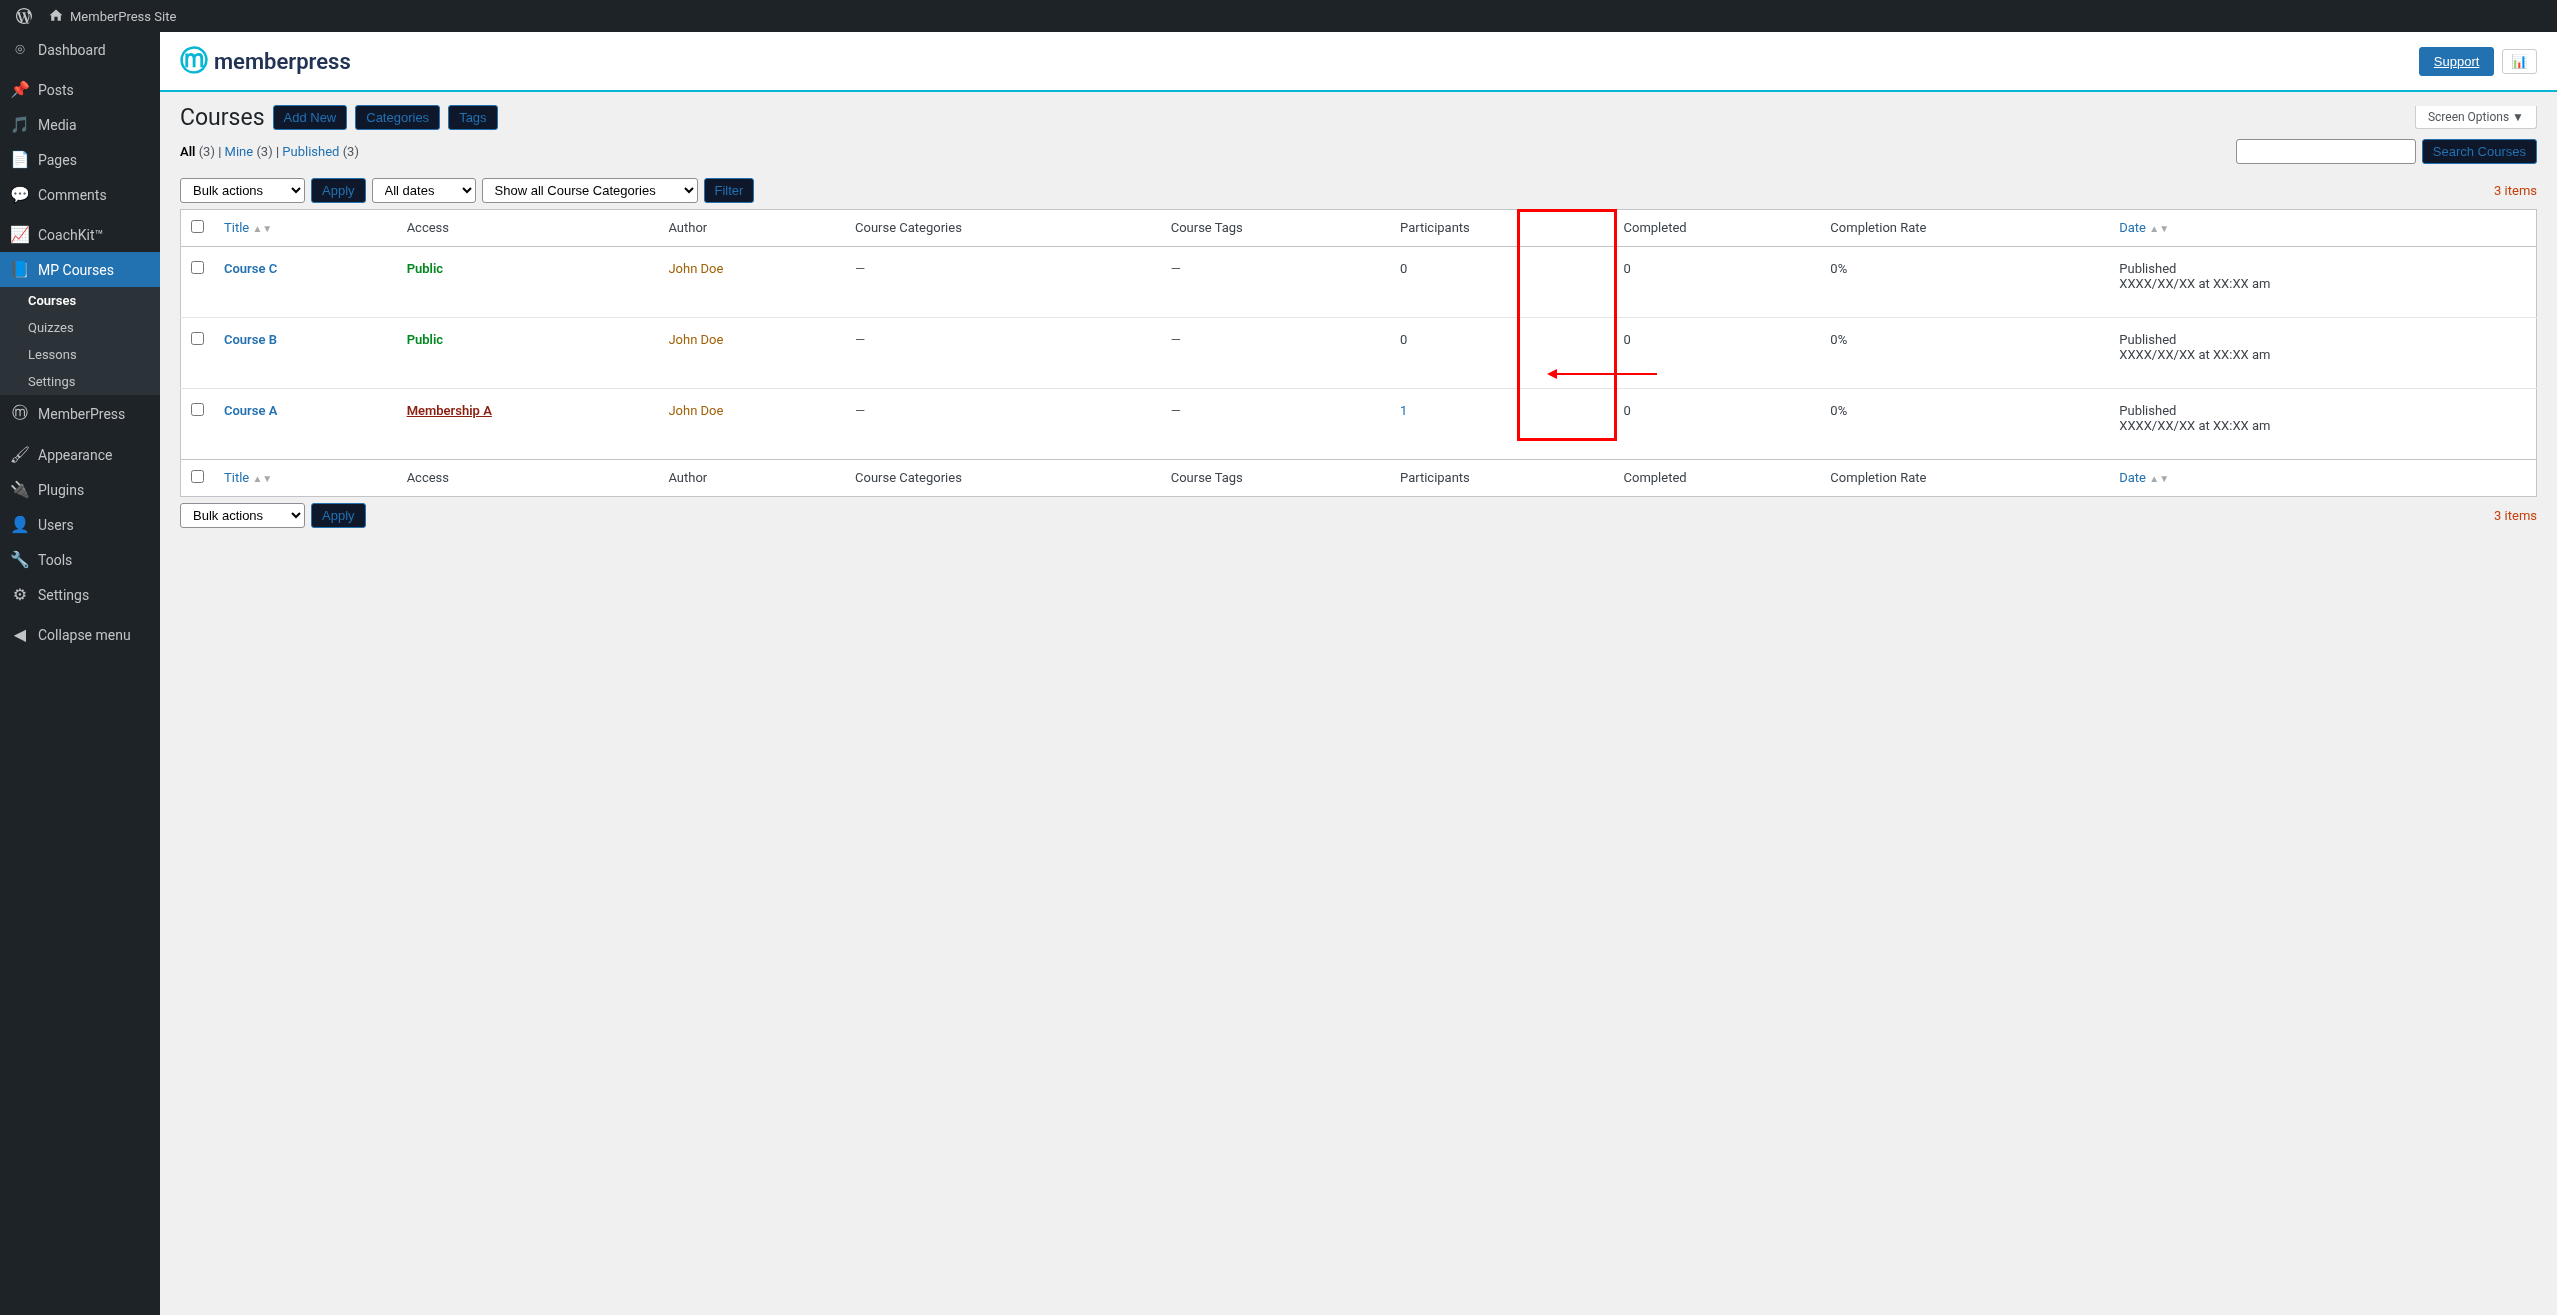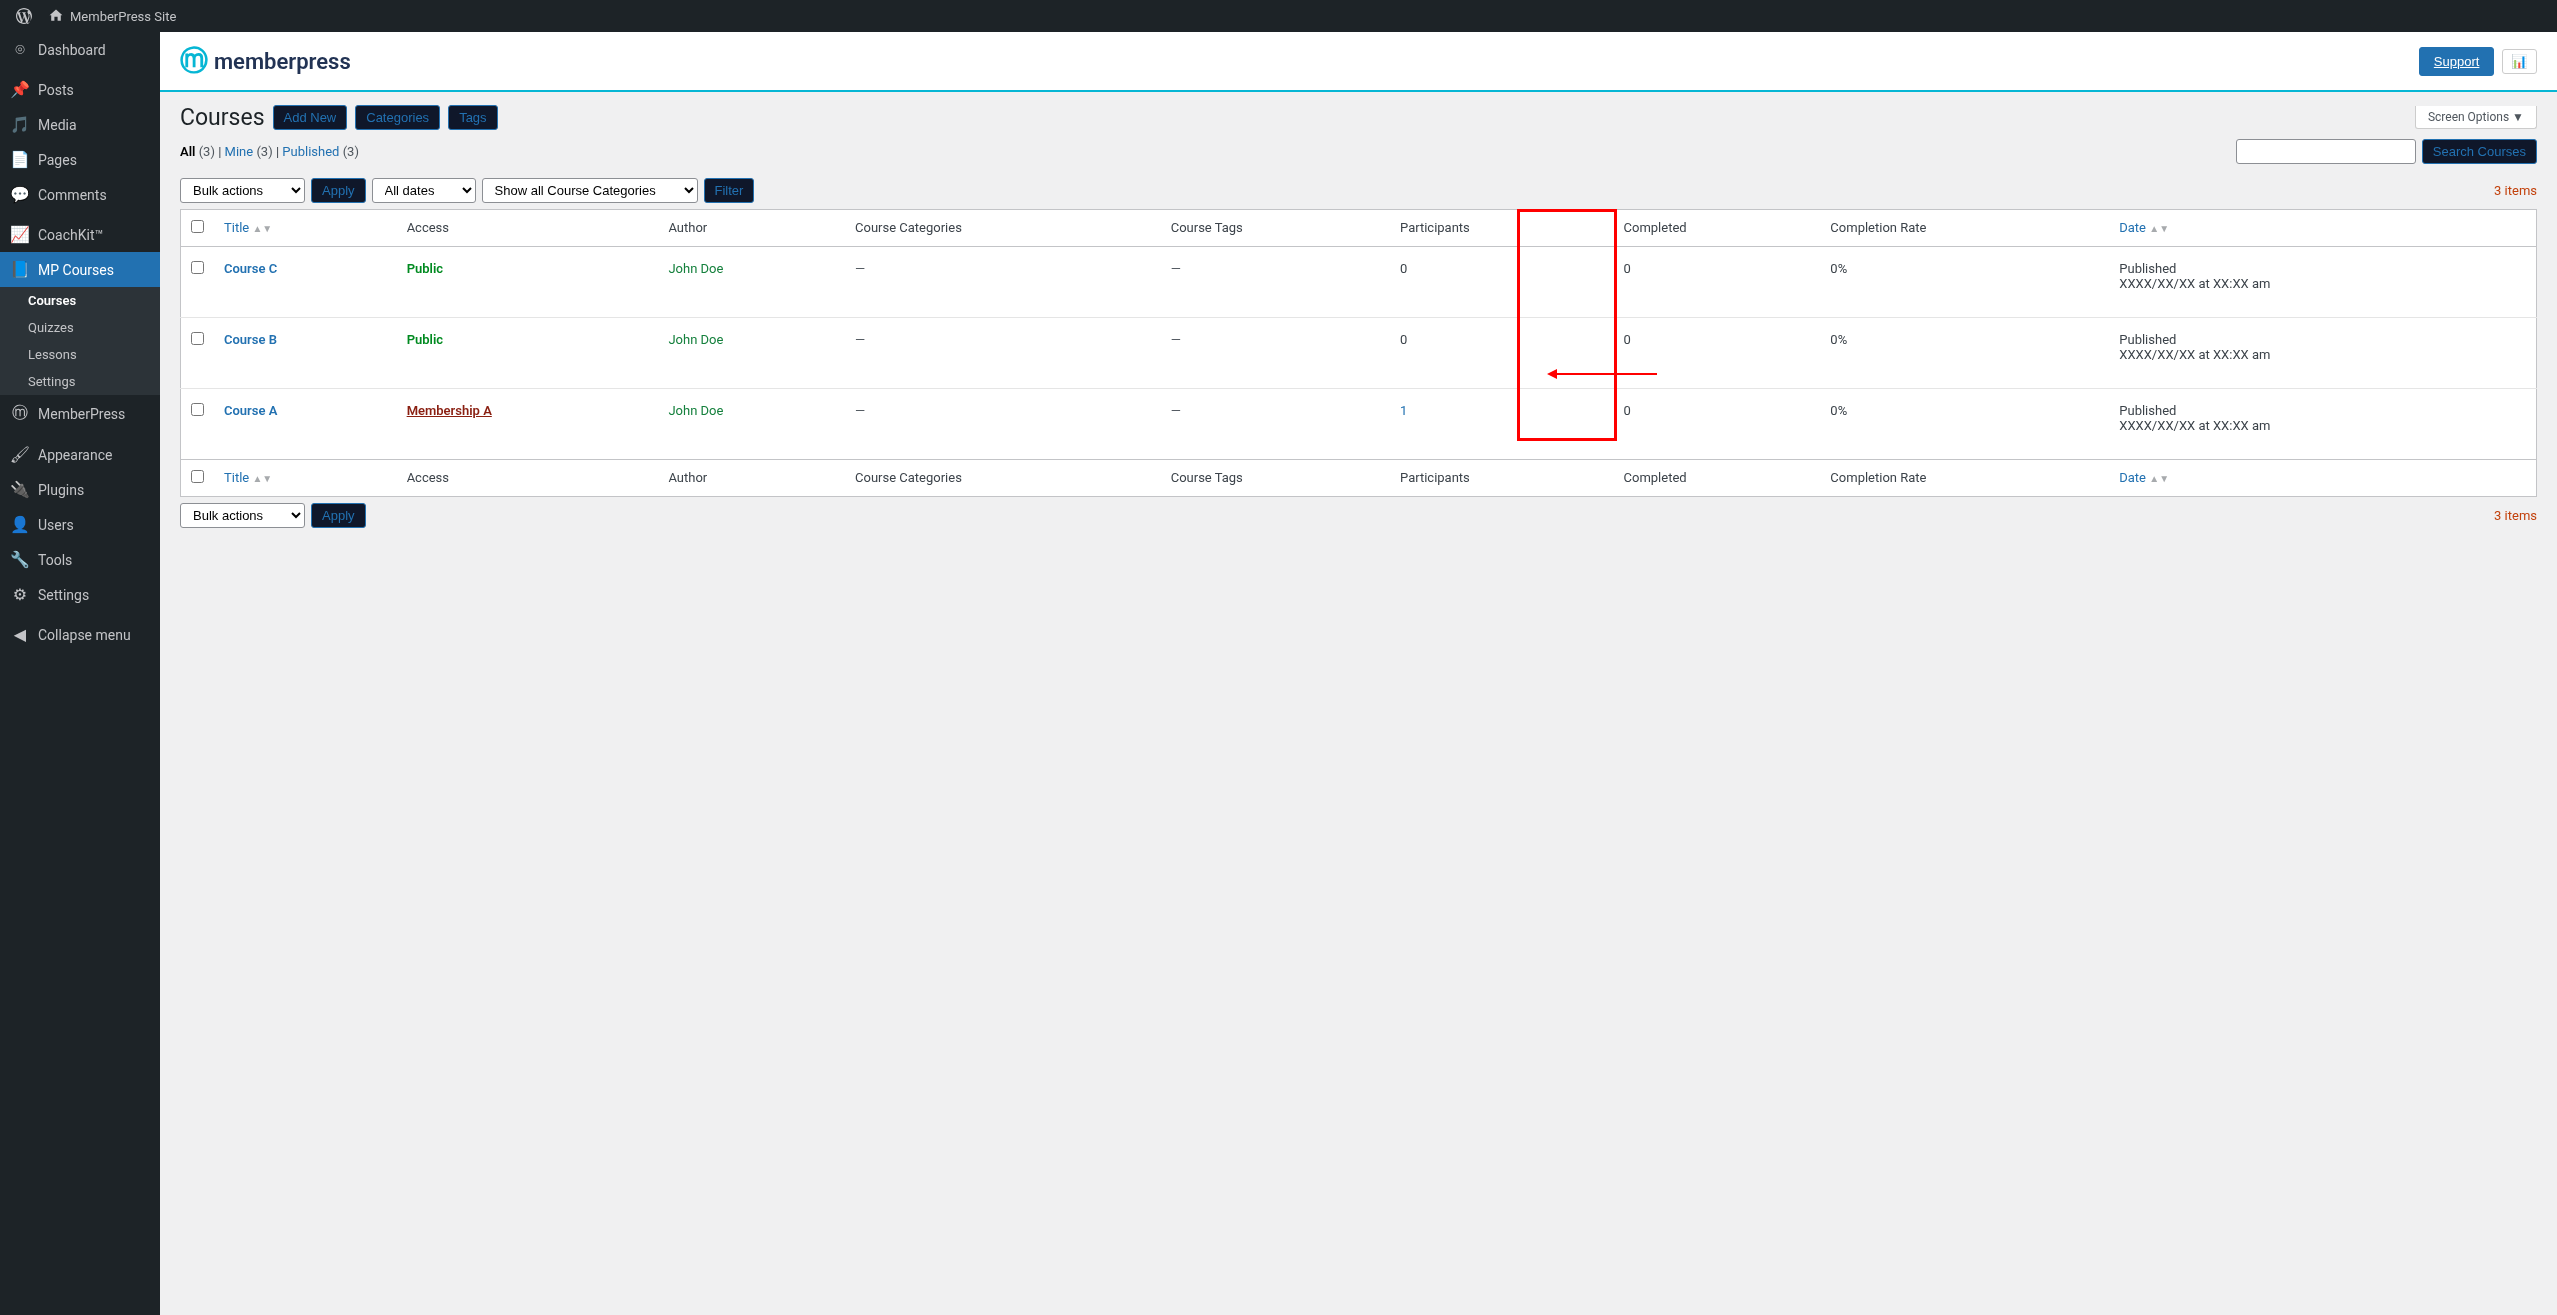--- a/index.html
+++ b/index.html
@@ -54,21 +54,21 @@
 table.list { width: 100%; border-collapse: collapse; background: #fff; border: 1px solid #c3c4c7; }
 table.list th, table.list td { text-align: left; padding: 10px; font-size: 13px; vertical-align: top; }
 table.list thead th, table.list tfoot th { font-weight: 400; color: #2271b1; border-bottom: 1px solid #c3c4c7; }
 table.list thead th.plain, table.list tfoot th.plain { color: #3c434a; }
 table.list tfoot th { border-top: 1px solid #c3c4c7; border-bottom: none; }
 table.list tbody tr { border-bottom: 1px solid #e5e5e5; }
 table.list tbody tr:last-child { border-bottom: none; padding-left: 12px; }
 table.list tbody td { padding-top: 14px; padding-bottom: 26px; }
 .check-col { width: 30px; text-align: center; }
 .title-link { color: #2271b1; font-weight: 600; }
-.author-link { color: #15803d; }
+.author-link { color: #a16207; }
 .access-public { color: #008a20; font-weight: 600; }
 .access-membership { color: #8a1f11; font-weight: 600; text-decoration: underline; }
 .dash { color: #50575e; }
 .sort-icon { font-size: 10px; color: #a7aaad; }
 .participant-link { color: #2271b1; }
 
 
 .annotation { position: absolute; border: 3px solid red; pointer-events: none; }
 .arrow { position: absolute; pointer-events: none; }
 </style>

